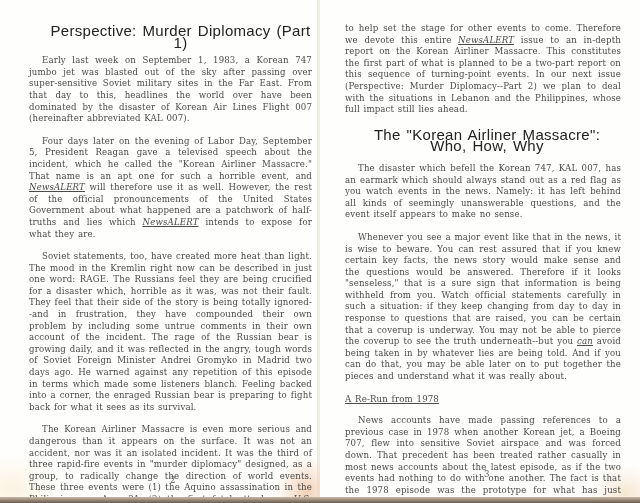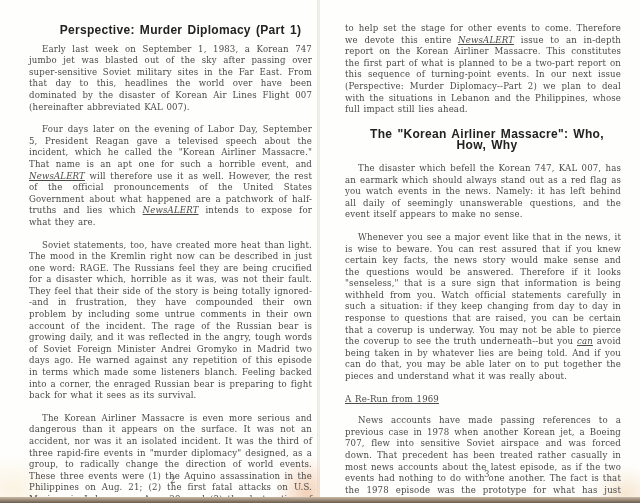--- a/index.html
+++ b/index.html
@@ -38,21 +38,21 @@
     background:radial-gradient(ellipse at 70% 90%, #f6e7d2 0%, rgba(255,255,255,0) 70%);
   }
   .col {
     position:absolute; font-size:8.6px; line-height:11.6px;
     letter-spacing:0.15px; word-spacing:0.8px;
   }
   .col.left { left:29px; top:25px; width:283px; }
   .col.right { left:345px; top:23px; width:276px; }
   h2 {
     font-family:"Liberation Sans", "DejaVu Sans", sans-serif;
-    font-weight:bold; font-size:12px; margin:0; color:#222;
+    font-weight:normal; font-size:15px; margin:0; color:#222;
     text-align:center; letter-spacing:0.3px; word-spacing:1.5px;
   }
   .left h2 { margin-bottom:7px; padding-left:20px; }
   .right h2 { margin:13px 0 11px 0; padding-left:8px; }
   p { margin:0 0 11px 0; text-indent:13px; text-align:justify; }
   .subhead { margin:0 0 10px 0; text-decoration:underline; }
   u { text-decoration:underline;font-style:italic; }
   .pgnum {
     position:absolute; font-size:8.6px; color:#555;
   }
@@ -75,23 +75,23 @@
     <p>Early last week on September 1, 1983, a Korean 747 jumbo jet was blasted out of the sky after passing over super-sensitive Soviet military sites in the Far East.   From that day to this, headlines the world over have been dominated by the disaster of Korean Air Lines Flight 007 (hereinafter abbreviated KAL 007).</p>
     <p><span>Four days later on the evening of Labor Day, September 5, President Reagan gave a televised speech about the incident, which he called the "Korean Airliner Massacre."   That name is an apt one for such a horrible event, and </span><u>NewsALERT</u><span> will therefore use it as well.   However, the rest of the official pronouncements of the United States Government about what happened are a patchwork of half-truths and lies which </span><u>NewsALERT</u><span> intends to expose for what they are.</span></p>
     <p>Soviet statements, too, have created more heat than light. The mood in the Kremlin right now can be described in just one word:  RAGE.  The Russians feel they are being crucified for a disaster which, horrible as it was, was not their fault.  They feel that their side of the story is being totally ignored--and in frustration, they have compounded their own problem by including some untrue comments in their own account of the incident. The rage of the Russian bear is growing daily, and it was reflected in the angry, tough words of Soviet Foreign Minister Andrei Gromyko in Madrid two days ago.   He warned against any repetition of this episode in terms which made some listeners blanch.   Feeling backed into a corner, the enraged Russian bear is preparing to fight back for what it sees as its survival.</p>
     <p>The Korean Airliner Massacre is even more serious and dangerous than it appears on the surface.   It was not an accident, nor was it an isolated incident.   It was the third of three rapid-fire events in "murder diplomacy" designed, as a group, to radically change the direction of world events.   These three events were (1) the Aquino assassination in the Philippines on Aug. 21; (2) the first fatal attacks on U.S. Marines in Lebanon on Aug. 29; and (3) the destruction of KAL 007 on Sept. 1.</p>
 
   </div>
 
   <div class="col right">
     <p style="text-indent:0"><span>to help set the stage for other events to come.   Therefore we devote this entire </span><u>NewsALERT</u><span> issue to an in-depth report on the Korean Airliner Massacre.   This constitutes the first part of what is planned to be a two-part report on this sequence of turning-point events.   In our next issue (Perspective: Murder Diplomacy--Part 2) we plan to deal with the situations in Lebanon and the Philippines, whose full impact still lies ahead.</span></p>
     <h2>The "Korean Airliner Massacre": Who, How, Why</h2>
-    <p>The disaster which befell the Korean 747, KAL 007, has an earmark which should always stand out as a red flag as you watch events in the news.   Namely:  it has left behind all daily of seemingly unanswerable questions, and the event itself appears to make no sense.</p>
+    <p>The disaster which befell the Korean 747, KAL 007, has an earmark which should always stand out as a red flag as you watch events in the news.   Namely:  it has left behind all kinds of seemingly unanswerable questions, and the event itself appears to make no sense.</p>
     <p><span>Whenever you see a major event like that in the news, it is wise to beware.   You can rest assured that if you knew certain key facts, the news story would make sense and the questions would be answered.   Therefore if it looks "senseless," that is a sure sign that information is being withheld from you.  Watch official statements carefully in such a situation: if they keep changing from day to day in response to questions that are raised, you can be certain that a coverup is underway.   You may not be able to pierce the coverup to see the truth underneath--but you </span><u>can</u><span> avoid being taken in by whatever lies are being told.   And if you can do that, you may be able later on to put together the pieces and understand what it was really about.</span></p>
-    <div class="subhead">A Re-Run from 1969</div>
+    <div class="subhead">A Re-Run from 1978</div>
     <p>News accounts have made passing references to a previous case in 1978 when another Korean jet, a Boeing 707, flew into sensitive Soviet airspace and was forced down.   That precedent has been treated rather casually in most news accounts about the latest episode, as if the two events had nothing to do with one another.   The fact is that the 1978 episode was the prototype for what has just happened, and set the stage for it.   What happened to Korean Air Lines 007, and the subsequent Soviet charges about it, cannot be understood without knowing something about the 1978 incident.   It was described in detail at the time in a tape report by Dr. Beter (AL#33).</p>
   </div>
 
   <div class="pgnum l">2</div>
   <div class="pgnum r">3</div>
 
   <div class="bottom-edge"></div>
 </div>
 
 </body></html>

